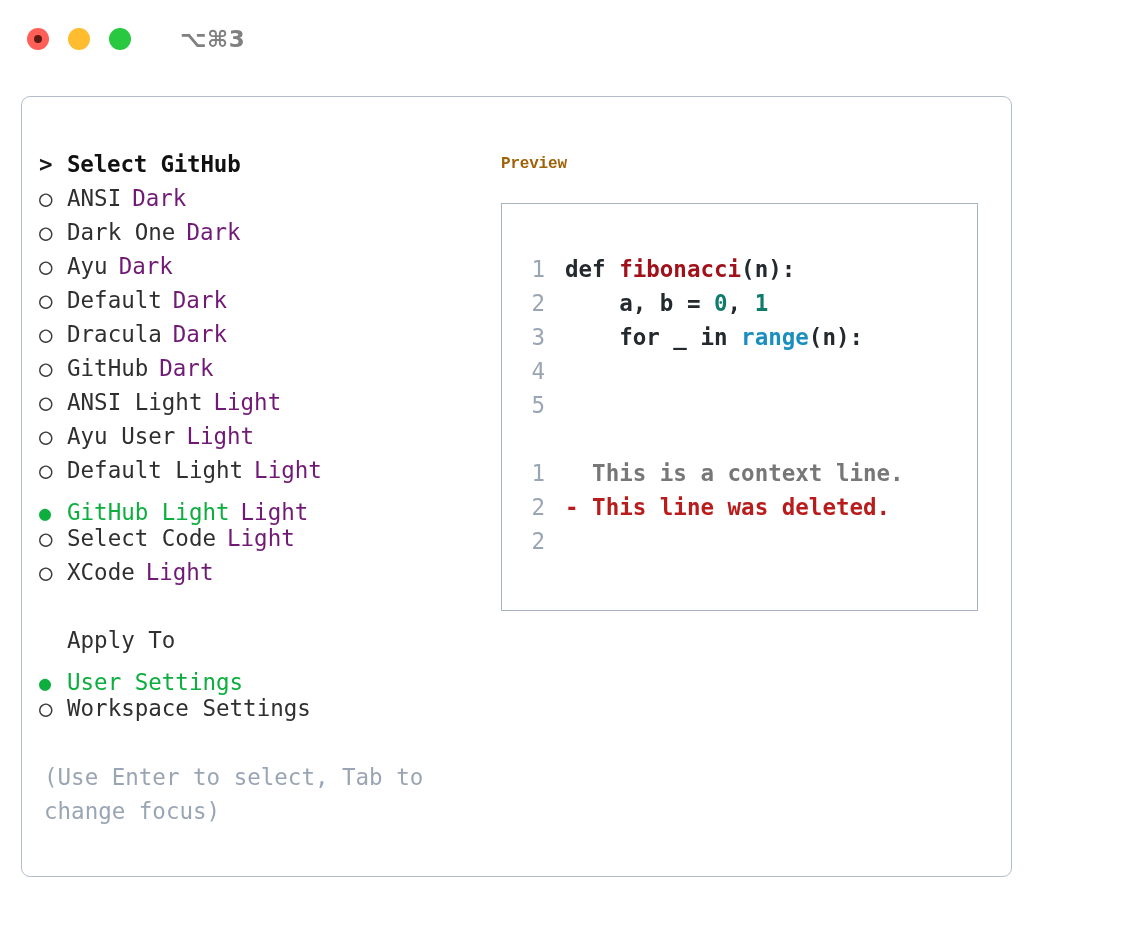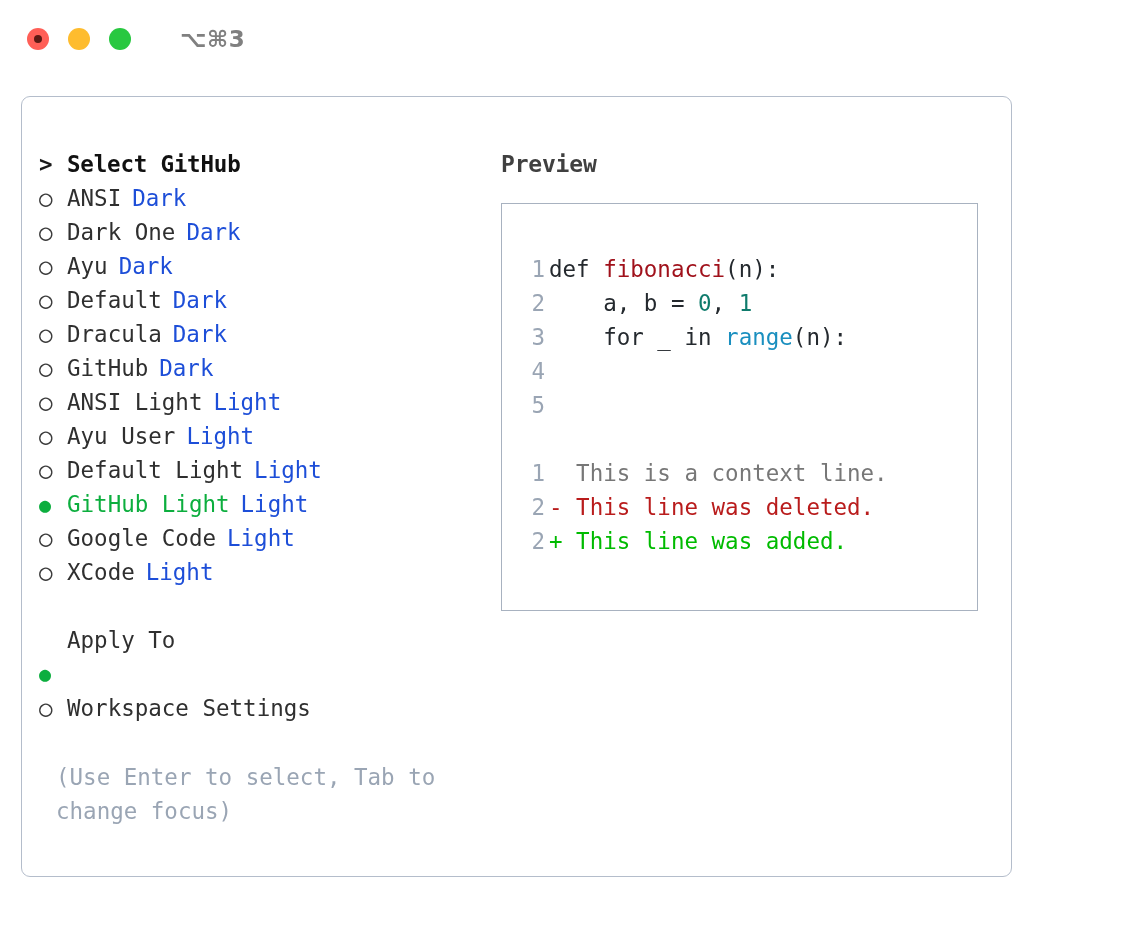--- a/index.html
+++ b/index.html
@@ -110,54 +110,55 @@
   .marker.blank     { color: transparent; }
 
   .header-row .label {
     font-weight: bold;
     color: #111111;
     letter-spacing: -0.2px;
   }
   .label {
     color: #2f2f2f;
   }
-  .label.selected { color: #0cae3e; }
+  .label.selected { color: #0cae3e; margin-top: 8px; }
   .tag {
-    color: #1d4ed8;
+    color: #701a75;
     margin-left: 11px;
   }
   .spacer-row { height: 34px; }
 
   .group-head .label {
     color: #2f2f2f;
   }
 
   .hint {
     position: absolute;
-    left: 34px;
+    left: 22px;
     top: 663px;
     width: 420px;
     font-size: 22.5px;
     line-height: 34px;
     color: #9aa5b4;
   }
 
   
   .right-col {
     position: absolute;
     left: 479px;
     top: 50px;
     width: 490px;
   }
   .preview-title {
-    font-size: 23px;
+    font-size: 16px;
     font-weight: bold;
-    color: #404040;
+    color: #a16207;
     line-height: 34px;
     letter-spacing: -0.2px;
+    font-family: Liberation Mono, monospace;
   }
   .code-box {
     position: absolute;
     left: 479px;
     top: 106px;
     width: 477px;
     height: 408px;
     border: 1.5px solid #a8b2c0;
     background: #ffffff;
     box-sizing: border-box;
@@ -175,21 +176,21 @@
     line-height: 34px;
     white-space: pre;
   }
   .gutter {
     display: inline-block;
     width: 24px;
     flex: 0 0 24px;
     text-align: right;
     color: #9aa5b4;
   }
-  .code-text { margin-left: 4px; }
+  .code-text { margin-left: 20px; font-weight: bold; }
 
   .tok-plain { color: #24292e; }
   .tok-fn    { color: #a0111b; }
   .tok-num   { color: #0f7b6c; }
   .tok-call  { color: #1a8fbf; }
   .tok-ctx   { color: #777777; }
   .tok-del   { color: #b91c1c; }
   .tok-add   { color: #00bb00; }
 
   .blank-code-line { height: 34px; }
@@ -221,33 +222,33 @@
           <div class="row"><span class="marker dot-empty">○</span><span class="label">ANSI</span><span class="tag">Dark</span></div>
           <div class="row"><span class="marker dot-empty">○</span><span class="label">Dark One</span><span class="tag">Dark</span></div>
           <div class="row"><span class="marker dot-empty">○</span><span class="label">Ayu</span><span class="tag">Dark</span></div>
           <div class="row"><span class="marker dot-empty">○</span><span class="label">Default</span><span class="tag">Dark</span></div>
           <div class="row"><span class="marker dot-empty">○</span><span class="label">Dracula</span><span class="tag">Dark</span></div>
           <div class="row"><span class="marker dot-empty">○</span><span class="label">GitHub</span><span class="tag">Dark</span></div>
           <div class="row"><span class="marker dot-empty">○</span><span class="label">ANSI Light</span><span class="tag">Light</span></div>
           <div class="row"><span class="marker dot-empty">○</span><span class="label">Ayu User</span><span class="tag">Light</span></div>
           <div class="row"><span class="marker dot-empty">○</span><span class="label">Default Light</span><span class="tag">Light</span></div>
           <div class="row"><span class="marker dot-full">●</span><span class="label selected">GitHub Light</span><span class="tag">Light</span></div>
-          <div class="row"><span class="marker dot-empty">○</span><span class="label">Google Code</span><span class="tag">Light</span></div>
+          <div class="row"><span class="marker dot-empty">○</span><span class="label">Select Code</span><span class="tag">Light</span></div>
           <div class="row"><span class="marker dot-empty">○</span><span class="label">XCode</span><span class="tag">Light</span></div>
         </div>
 
       <div class="spacer-row"></div>
 
       <div class="row group-head">
         <span class="marker blank">○</span>
         <span class="label">Apply To</span>
       </div>
 
       <div id="apply-list">
-          <div class="row"><span class="marker dot-full">●</span></div>
+          <div class="row"><span class="marker dot-full">●</span><span class="label selected">User Settings</span></div>
           <div class="row"><span class="marker dot-empty">○</span><span class="label">Workspace Settings</span></div>
         </div>
     </div>
 
     <div class="hint">(Use Enter to select, Tab to change focus)</div>
 
     <div class="right-col">
       <div class="preview-title">Preview</div>
     </div>
 
@@ -257,19 +258,19 @@
             <div class="code-line"><span class="gutter">1</span><span class="code-text"><span class="tok-plain">def </span><span class="tok-fn">fibonacci</span><span class="tok-plain">(n):</span></span></div>
             <div class="code-line"><span class="gutter">2</span><span class="code-text"><span class="tok-plain">    a, b = </span><span class="tok-num">0</span><span class="tok-plain">, </span><span class="tok-num">1</span></span></div>
             <div class="code-line"><span class="gutter">3</span><span class="code-text"><span class="tok-plain">    for _ in </span><span class="tok-call">range</span><span class="tok-plain">(n):</span></span></div>
             <div class="code-line"><span class="gutter">4</span></div>
             <div class="code-line"><span class="gutter">5</span></div>
           </div>
         <div class="blank-code-line"></div>
         <div id="diff-lines">
             <div class="code-line"><span class="gutter">1</span><span class="code-text"><span class="tok-ctx">  This is a context line.</span></span></div>
             <div class="code-line"><span class="gutter">2</span><span class="code-text"><span class="tok-del">- This line was deleted.</span></span></div>
-            <div class="code-line"><span class="gutter">2</span><span class="code-text"><span class="tok-add">+ This line was added.</span></span></div>
+            <div class="code-line"><span class="gutter">2</span></div>
           </div>
       </div>
     </div>
 
   </div>
 </div>
 
 </body></html>

